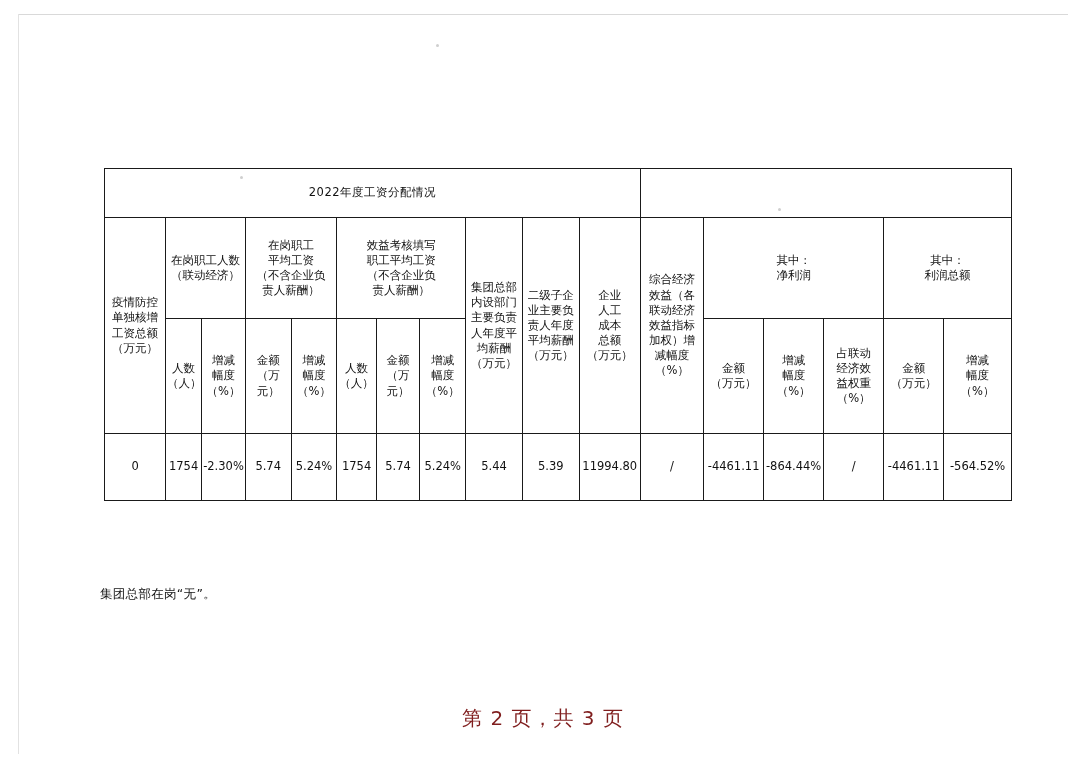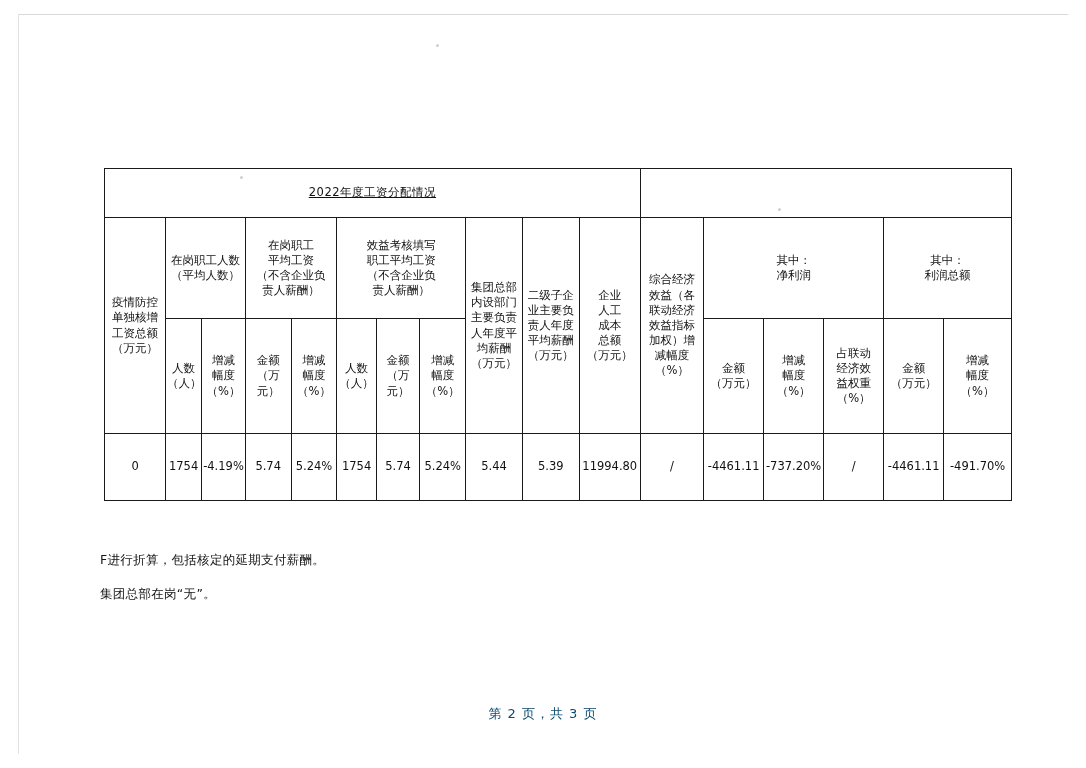--- a/index.html
+++ b/index.html
@@ -53,21 +53,20 @@
     vertical-align: middle;
     font-size: 11.5px;
     line-height: 1.32;
     padding: 2px 1px;
     word-break: break-all;
   }
   td.head-title {
     font-size: 12.5px;
     height: 44px;
     letter-spacing: 0.5px;
-    text-decoration: underline;
   }
   td.group {
     height: 96px;
     font-size: 11.5px;
   }
   td.sub {
     height: 110px;
     font-size: 11.5px;
   }
   td.value {
@@ -93,23 +92,23 @@
   }
   .fn1 { left: 100px; top: 552px; }
   .fn2 { left: 100px; top: 586px; }
 
   .page-footer {
     position: absolute;
     left: 0;
     top: 705px;
     width: 1086px;
     text-align: center;
-    font-size: 13px;
+    font-size: 20px;
     letter-spacing: 1px;
-    color: #0c4a6e;
+    color: #7f1d1d;
   }
 
   
   .speck {
     position: absolute;
     background: #cfcfcf;
     border-radius: 50%;
   }
 </style>
 </head>
@@ -152,21 +151,21 @@
         <td colspan="6" style="border-top:1px solid #1a1a1a;border-right:1px solid #1a1a1a;border-bottom:none;"></td>
       </tr>
 
       <tr>
         <td rowspan="2" class="first-label" style="white-space:pre-line;height:206px;">疫情防控
 单独核增
 工资总额
 （万元）</td>
 
         <td colspan="2" class="group" style="white-space:pre-line;">在岗职工人数
-（平均人数）</td>
+（联动经济）</td>
 
         <td colspan="2" class="group" style="white-space:pre-line;">在岗职工
 平均工资
 （不含企业负
 责人薪酬）</td>
 
         <td colspan="3" class="group" style="white-space:pre-line;">效益考核填写
 职工平均工资
 （不含企业负
 责人薪酬）</td>
@@ -235,38 +234,37 @@
         <td class="sub" style="white-space:pre-line;">金额
 （万元）</td>
         <td class="sub" style="white-space:pre-line;">增减
 幅度
 （%）</td>
       </tr>
 
       <tr>
         <td class="value">0</td>
         <td class="value">1754</td>
-        <td class="value nowrap">-4.19%</td>
+        <td class="value nowrap">-2.30%</td>
         <td class="value">5.74</td>
         <td class="value nowrap">5.24%</td>
         <td class="value">1754</td>
         <td class="value">5.74</td>
         <td class="value nowrap">5.24%</td>
         <td class="value">5.44</td>
         <td class="value">5.39</td>
         <td class="value nowrap">11994.80</td>
         <td class="value">/</td>
         <td class="value nowrap">-4461.11</td>
-        <td class="value nowrap">-737.20%</td>
+        <td class="value nowrap">-864.44%</td>
         <td class="value">/</td>
         <td class="value nowrap">-4461.11</td>
-        <td class="value nowrap">-491.70%</td>
+        <td class="value nowrap">-564.52%</td>
       </tr>
     </tbody>
       </table>
   </div>
 
-  <div class="footnote fn1">F进行折算，包括核定的延期支付薪酬。</div>
   <div class="footnote fn2">集团总部在岗“无”。</div>
 
   <div class="page-footer">第 2 页，共 3 页</div>
 
 </div>
 
 </body></html>

